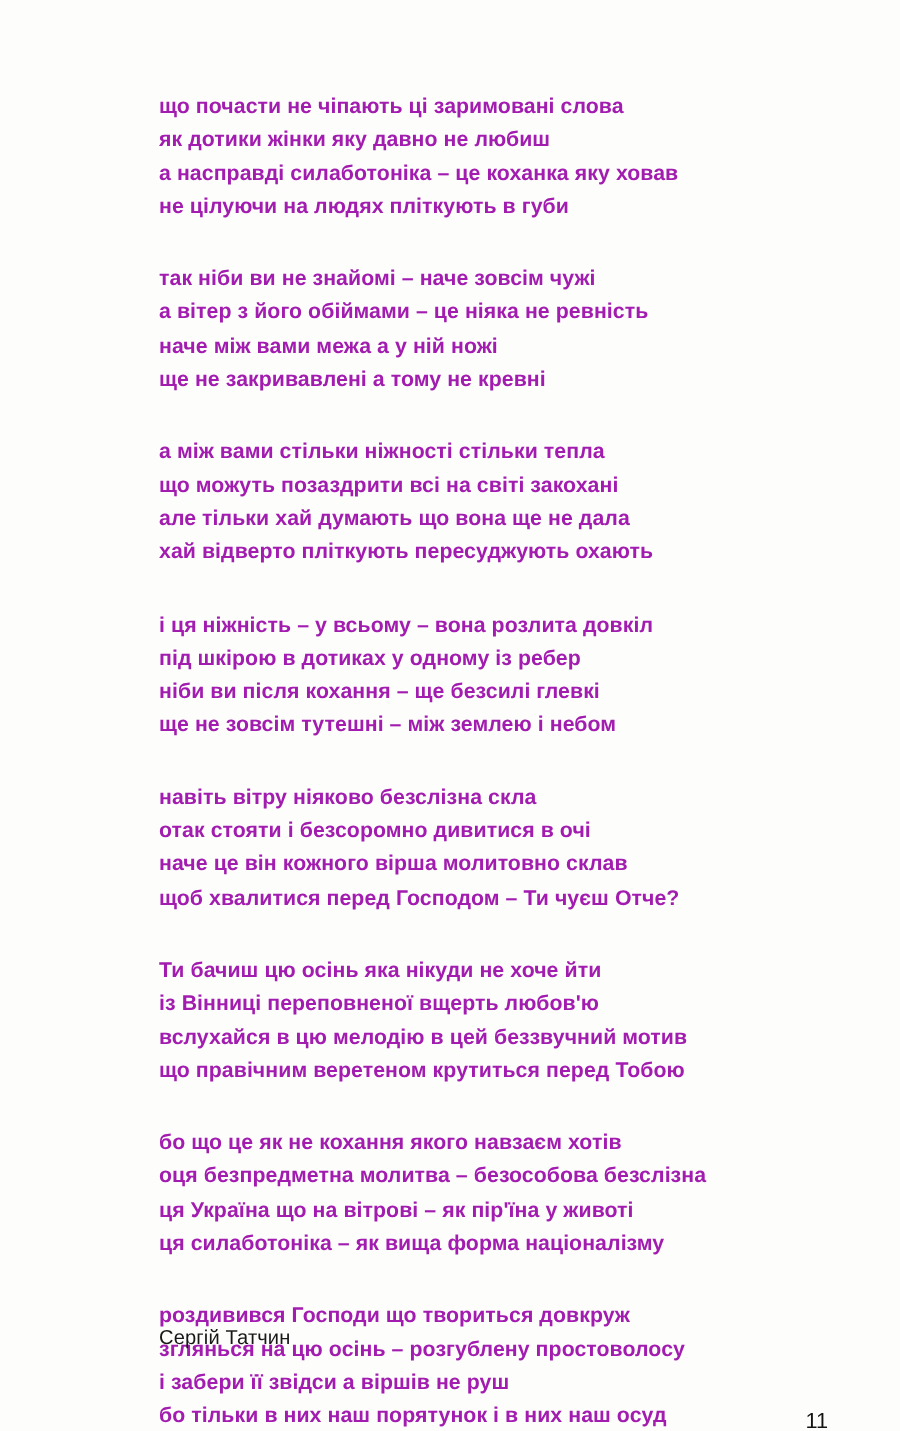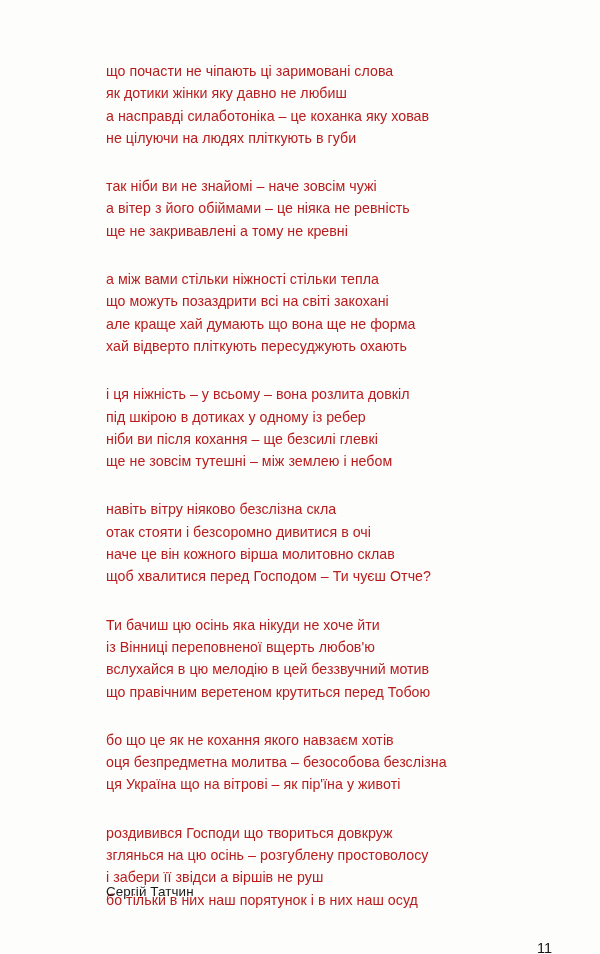--- a/index.html
+++ b/index.html
@@ -30,21 +30,22 @@
     margin: 0 0 26px 0;
   }
   .stanza:last-of-type {
     margin-bottom: 0;
   }
   .line {
     font-size: 14.2px;
     line-height: 22.3px;
     letter-spacing: 0.05px;
     white-space: pre;
-    color: #b91c1c;
+    color: #a21caf;
+    font-weight: bold;
   }
   .author {
     position: absolute;
     left: 106px;
     top: 884px;
     font-size: 13.4px;
     color: #181818;
     letter-spacing: 0.1px;
   }
   .folio {
@@ -66,27 +67,28 @@
     <div class="stanza">
       <div class="line">що почасти не чіпають ці заримовані слова</div>
       <div class="line">як дотики жінки яку давно не любиш</div>
       <div class="line">а насправді силаботоніка – це коханка яку ховав</div>
       <div class="line">не цілуючи на людях пліткують в губи</div>
     </div>
 
     <div class="stanza">
       <div class="line">так ніби ви не знайомі – наче зовсім чужі</div>
       <div class="line">а вітер з його обіймами – це ніяка не ревність</div>
+      <div class="line">наче між вами межа а у ній ножі</div>
       <div class="line">ще не закривавлені а тому не кревні</div>
     </div>
 
     <div class="stanza">
       <div class="line">а між вами стільки ніжності стільки тепла</div>
       <div class="line">що можуть позаздрити всі на світі закохані</div>
-      <div class="line">але краще хай думають що вона ще не форма</div>
+      <div class="line">але тільки хай думають що вона ще не дала</div>
       <div class="line">хай відверто пліткують пересуджують охають</div>
     </div>
 
     <div class="stanza">
       <div class="line">і ця ніжність – у всьому – вона розлита довкіл</div>
       <div class="line">під шкірою в дотиках у одному із ребер</div>
       <div class="line">ніби ви після кохання – ще безсилі глевкі</div>
       <div class="line">ще не зовсім тутешні – між землею і небом</div>
     </div>
 
@@ -101,20 +103,21 @@
       <div class="line">Ти бачиш цю осінь яка нікуди не хоче йти</div>
       <div class="line">із Вінниці переповненої вщерть любов'ю</div>
       <div class="line">вслухайся в цю мелодію в цей беззвучний мотив</div>
       <div class="line">що правічним веретеном крутиться перед Тобою</div>
     </div>
 
     <div class="stanza">
       <div class="line">бо що це як не кохання якого навзаєм хотів</div>
       <div class="line">оця безпредметна молитва – безособова безслізна</div>
       <div class="line">ця Україна що на вітрові – як пір'їна у животі</div>
+      <div class="line">ця силаботоніка – як вища форма націоналізму</div>
     </div>
 
     <div class="stanza">
       <div class="line">роздивився Господи що твориться довкруж</div>
       <div class="line">зглянься на цю осінь – розгублену простоволосу</div>
       <div class="line">і забери її звідси а віршів не руш</div>
       <div class="line">бо тільки в них наш порятунок і в них наш осуд</div>
     </div>
 
   </div>

